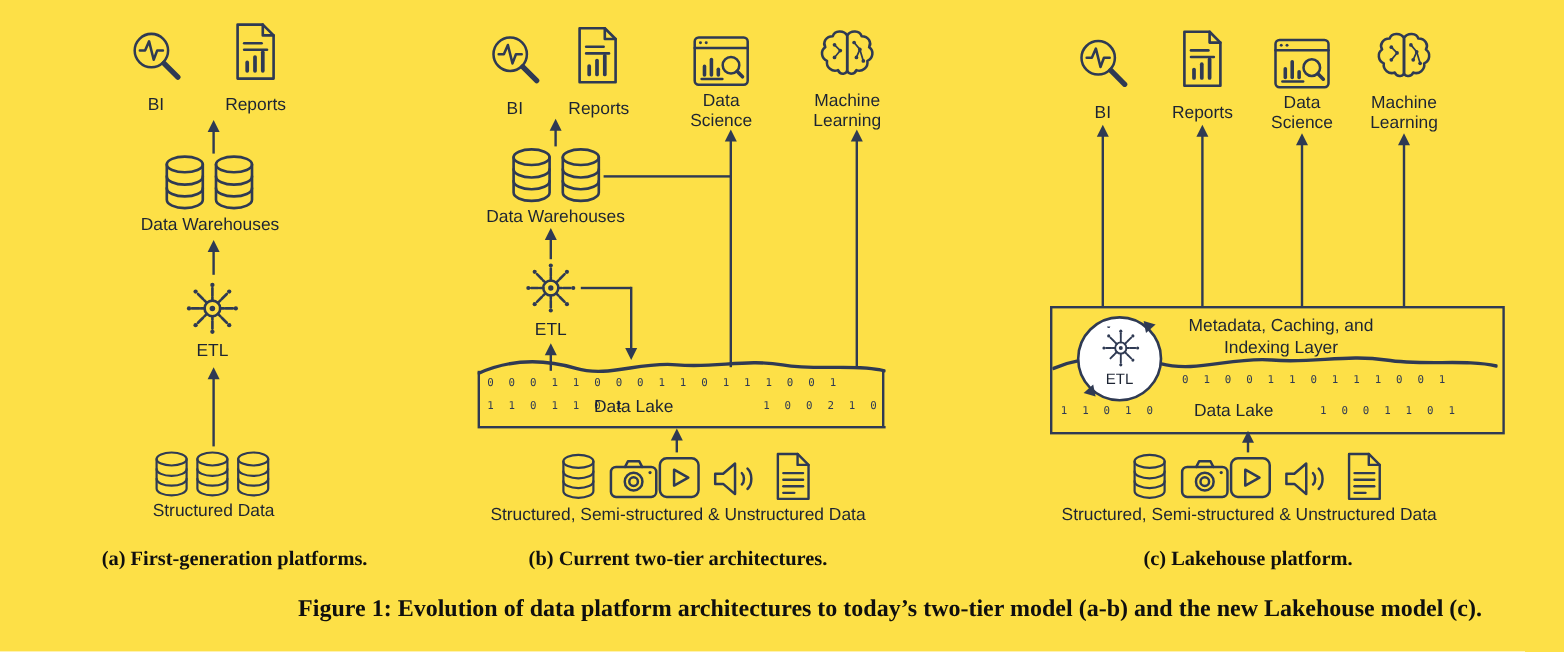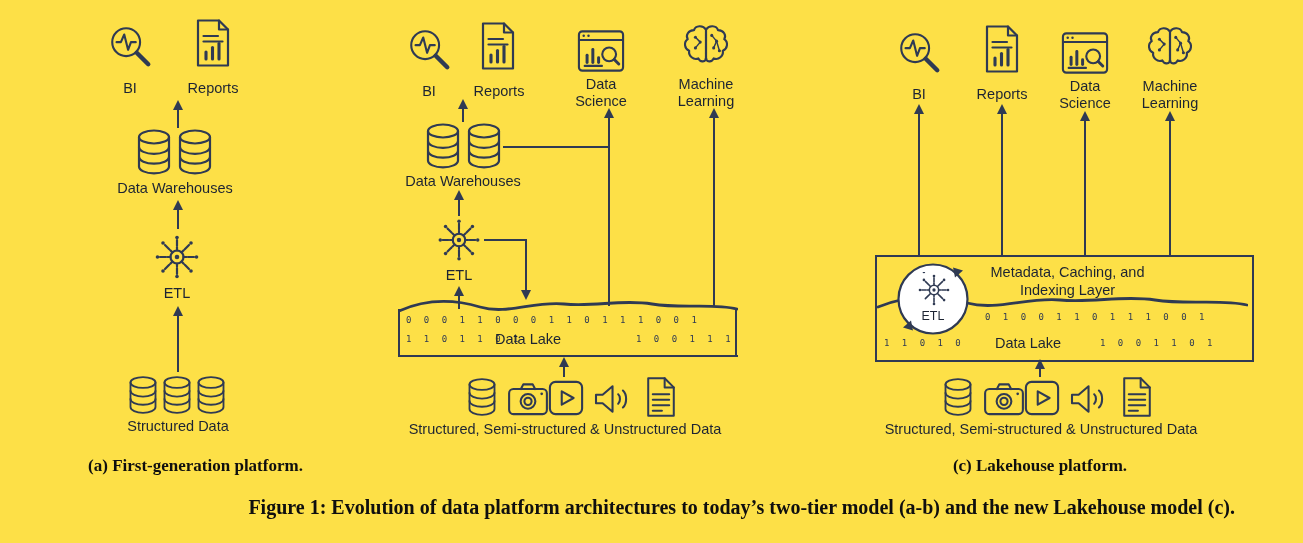--- a/index.html
+++ b/index.html
@@ -120,21 +120,21 @@
     <path d="M4 28.8 C4 32.6 10.7 35.7 19 35.7 C27.3 35.7 34 32.6 34 28.8"></path>
   </svg>
   <svg class="icon" style="left:195px;top:375px" width="32" height="40" viewBox="0 0 38 48">
     <ellipse cx="19" cy="9" rx="15" ry="6.5"></ellipse>
     <path d="M4 9 V38.5 C4 42.3 10.7 45.4 19 45.4 C27.3 45.4 34 42.3 34 38.5 V9"></path>
     <path d="M4 19 C4 22.8 10.7 25.9 19 25.9 C27.3 25.9 34 22.8 34 19"></path>
     <path d="M4 28.8 C4 32.6 10.7 35.7 19 35.7 C27.3 35.7 34 32.6 34 28.8"></path>
   </svg>
   <div class="lbl" style="left:105px;top:418px;width:146px">Structured Data</div>
 
-  <div class="subcap" style="left:38px;top:456px;width:315px">(a) First-generation platform.</div>
+  <div class="subcap" style="left:38px;top:456px;width:315px">(a) First-generation platforms.</div>
 
   <svg class="icon" style="left:405px;top:25px" width="48" height="48" viewBox="0 0 50 50">
     <circle cx="21" cy="21" r="14.5"></circle>
     <path class="w5" d="M32 32 L44 44"></path>
     <polyline points="11,21 15.5,21 19,13 23,29 26,21 31,21"></polyline>
   </svg>
   <div class="lbl" style="left:402px;top:83px;width:54px">BI</div>
 
   <svg class="icon" style="left:478px;top:21px" width="40" height="50" viewBox="0 0 40 50">
     <path d="M5 2.5 H26 L35 11.5 V47.5 H5 Z"></path>
@@ -244,21 +244,21 @@
   <div class="abs" style="left:398px;top:296px;width:340px;height:62px">
     <svg class="icon" style="left:0;top:0" width="340" height="20" viewBox="0 0 340 20">
       <path class="w28" d="M1 15 C28 3 55 3 82 11 C109 19 135 5 166 8 C197 11 224 3 254 8 C284 13 315 7 339 13"></path>
     </svg>
     <div class="vline" style="left:0;top:13px;height:46px"></div>
     <div class="vline" style="left:337px;top:12px;height:47px"></div>
     <div class="hline" style="left:0;top:59px;width:340px"></div>
     <div class="bits" style="left:8px;top:19px;width:324px">0 0 0 1 1 0 0 0 1 1 0 1 1 1 0 0 1</div>
     <div class="bits" style="left:8px;top:38px;width:118px">1 1 0 1 1 0 1</div>
     <div class="lakelbl" style="left:97px;top:35px;width:130px">Data Lake</div>
-    <div class="bits" style="left:238px;top:38px;width:100px">1 0 0 1 1 1</div>
+    <div class="bits" style="left:238px;top:38px;width:100px">1 0 0 2 1 0</div>
   </div>
 
   <div class="head-up" style="left:559px;top:357px"></div>
   <div class="vline" style="left:563px;top:366px;height:11px"></div>
 
   <svg class="icon" style="left:466px;top:377px" width="32" height="40" viewBox="0 0 38 48">
     <ellipse cx="19" cy="9" rx="15" ry="6.5"></ellipse>
     <path d="M4 9 V38.5 C4 42.3 10.7 45.4 19 45.4 C27.3 45.4 34 42.3 34 38.5 V9"></path>
     <path d="M4 19 C4 22.8 10.7 25.9 19 25.9 C27.3 25.9 34 22.8 34 19"></path>
     <path d="M4 28.8 C4 32.6 10.7 35.7 19 35.7 C27.3 35.7 34 32.6 34 28.8"></path>
@@ -282,20 +282,21 @@
   <svg class="icon" style="left:644px;top:376px" width="34" height="42" viewBox="0 0 36 46">
     <path d="M4 2.5 H22 L32 12.5 V43.5 H4 Z"></path>
     <path d="M22 2.5 V12.5 H32"></path>
     <path d="M9 20 H27"></path>
       <path d="M9 26 H27"></path>
       <path d="M9 32 H27"></path>
       <path d="M9 38 H19"></path>
   </svg>
   <div class="lbl" style="left:390px;top:421px;width:350px">Structured, Semi-structured &amp; Unstructured Data</div>
 
+  <div class="subcap" style="left:398px;top:456px;width:334px">(b) Current two-tier architectures.</div>
 
   <svg class="icon" style="left:895px;top:28px" width="48" height="48" viewBox="0 0 50 50">
     <circle cx="21" cy="21" r="14.5"></circle>
     <path class="w5" d="M32 32 L44 44"></path>
     <polyline points="11,21 15.5,21 19,13 23,29 26,21 31,21"></polyline>
   </svg>
   <div class="lbl" style="left:892px;top:86px;width:54px">BI</div>
 
   <svg class="icon" style="left:982px;top:24px" width="40" height="50" viewBox="0 0 40 50">
     <path d="M5 2.5 H26 L35 11.5 V47.5 H5 Z"></path>

